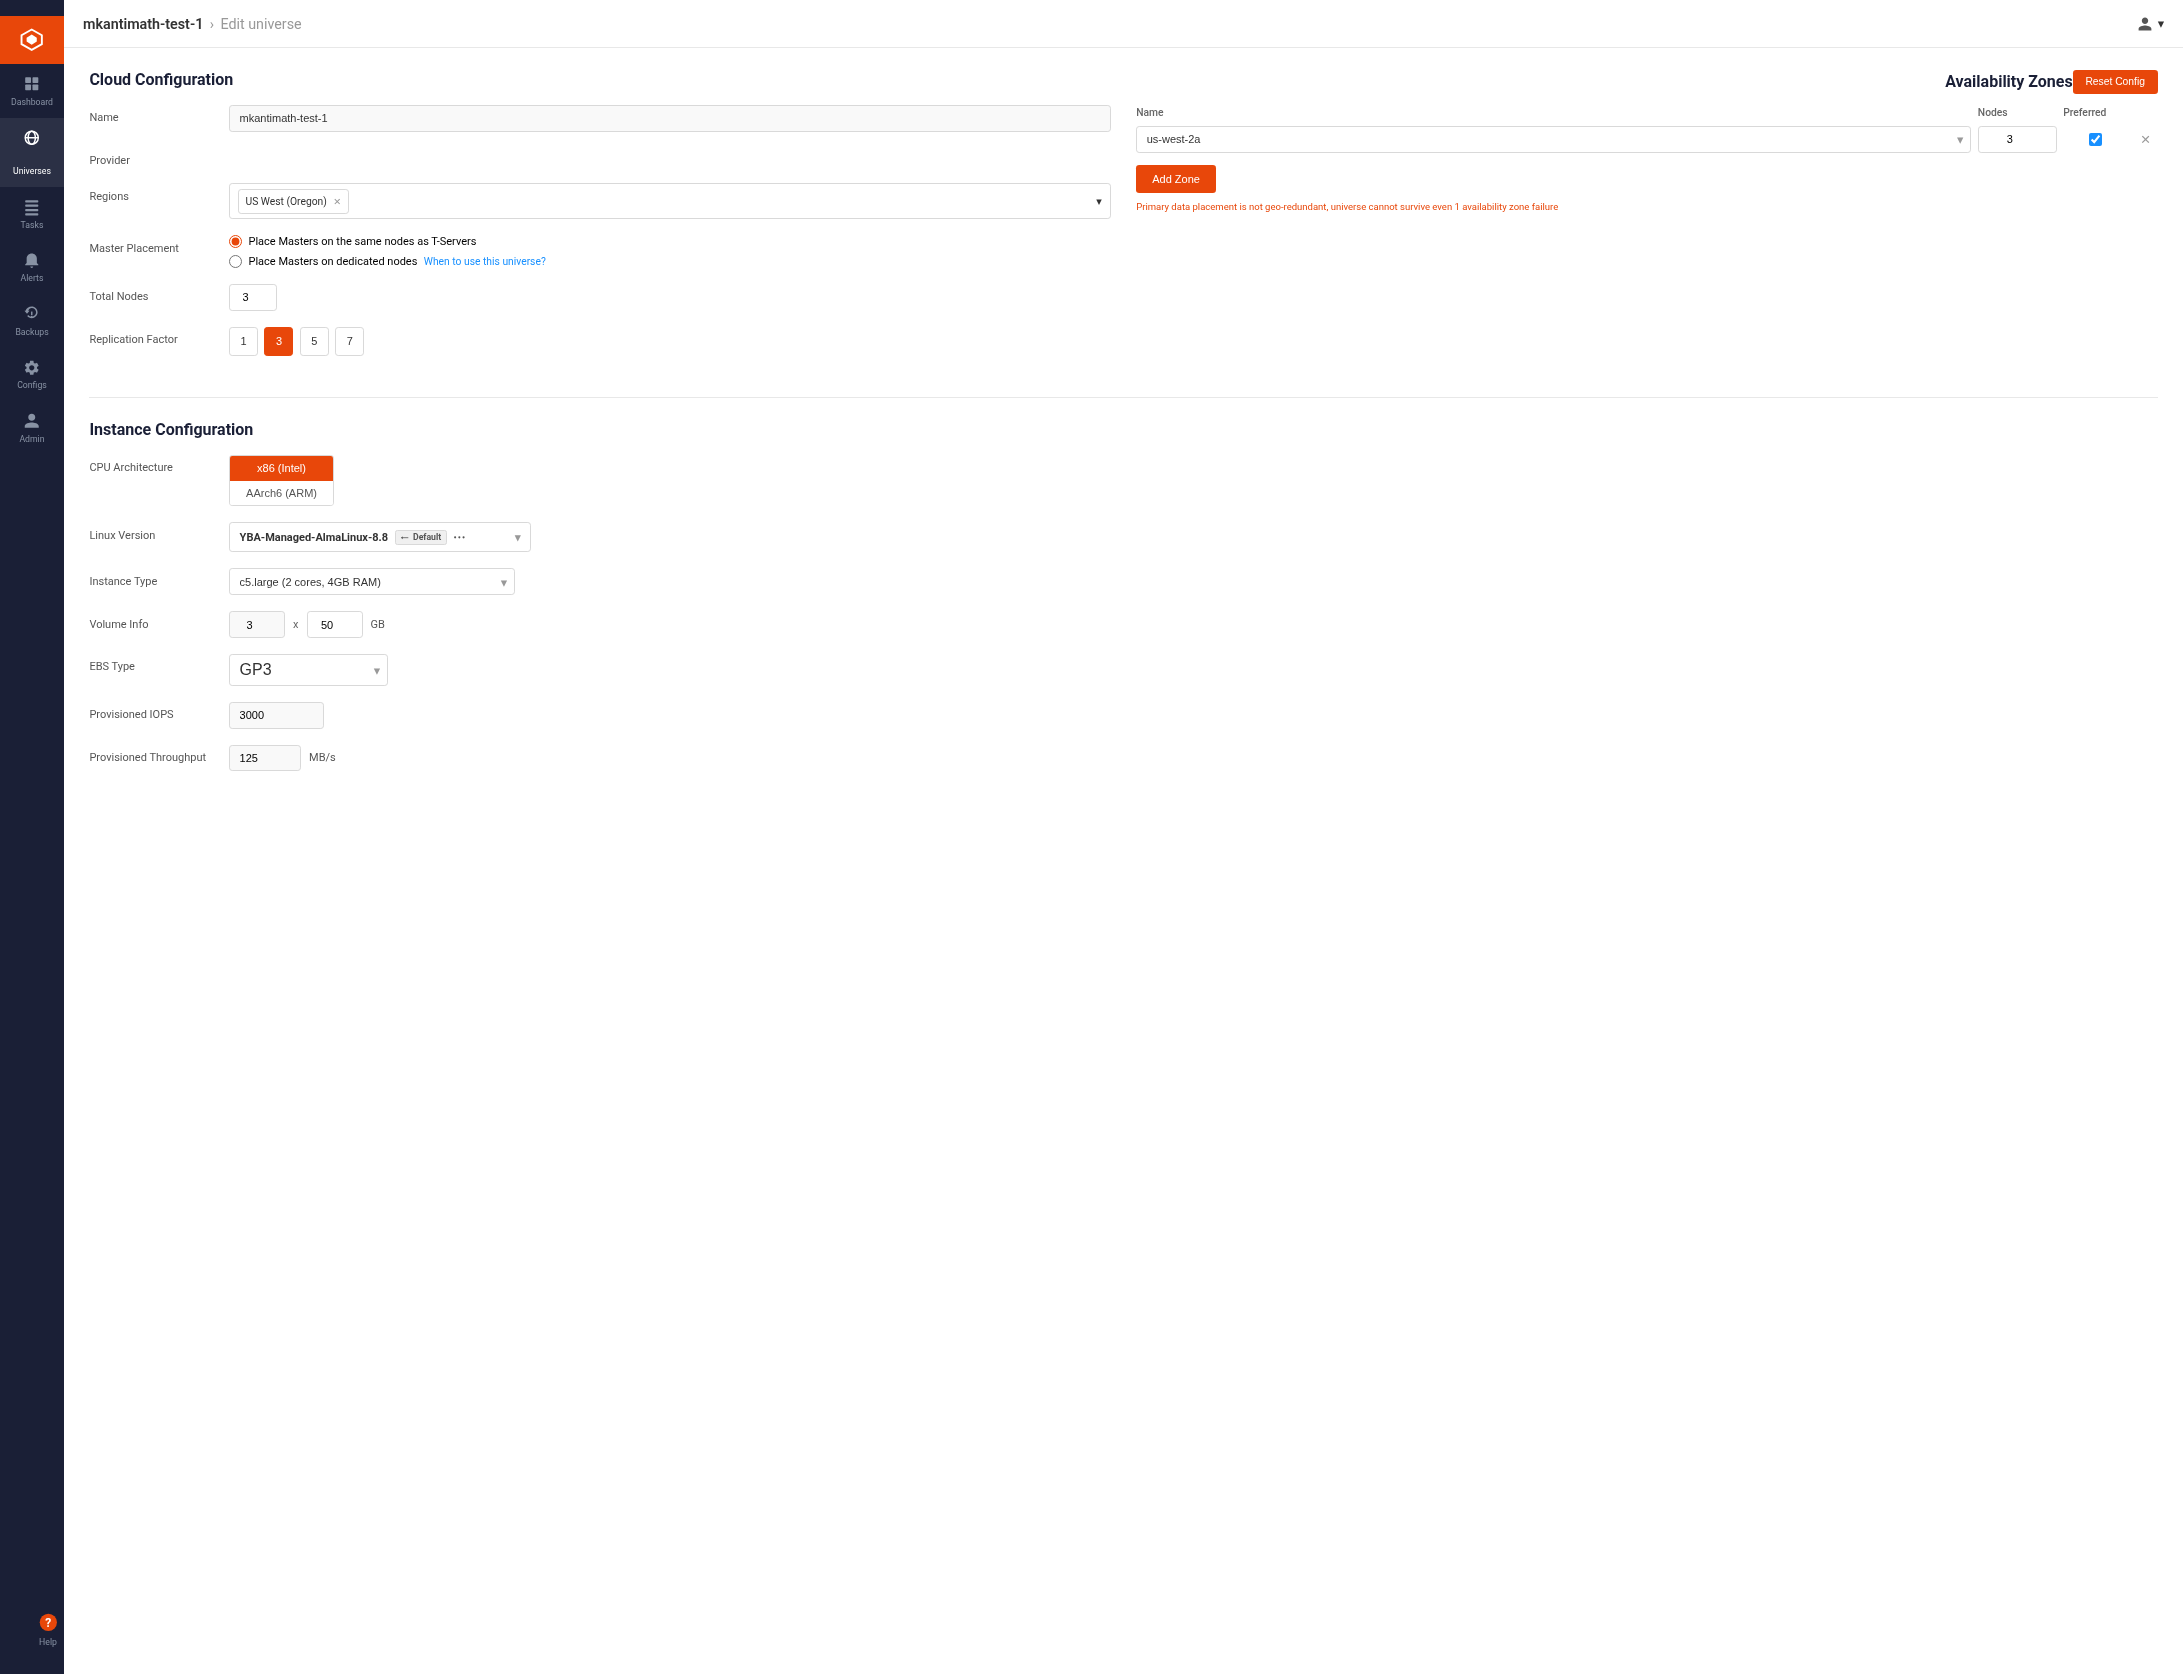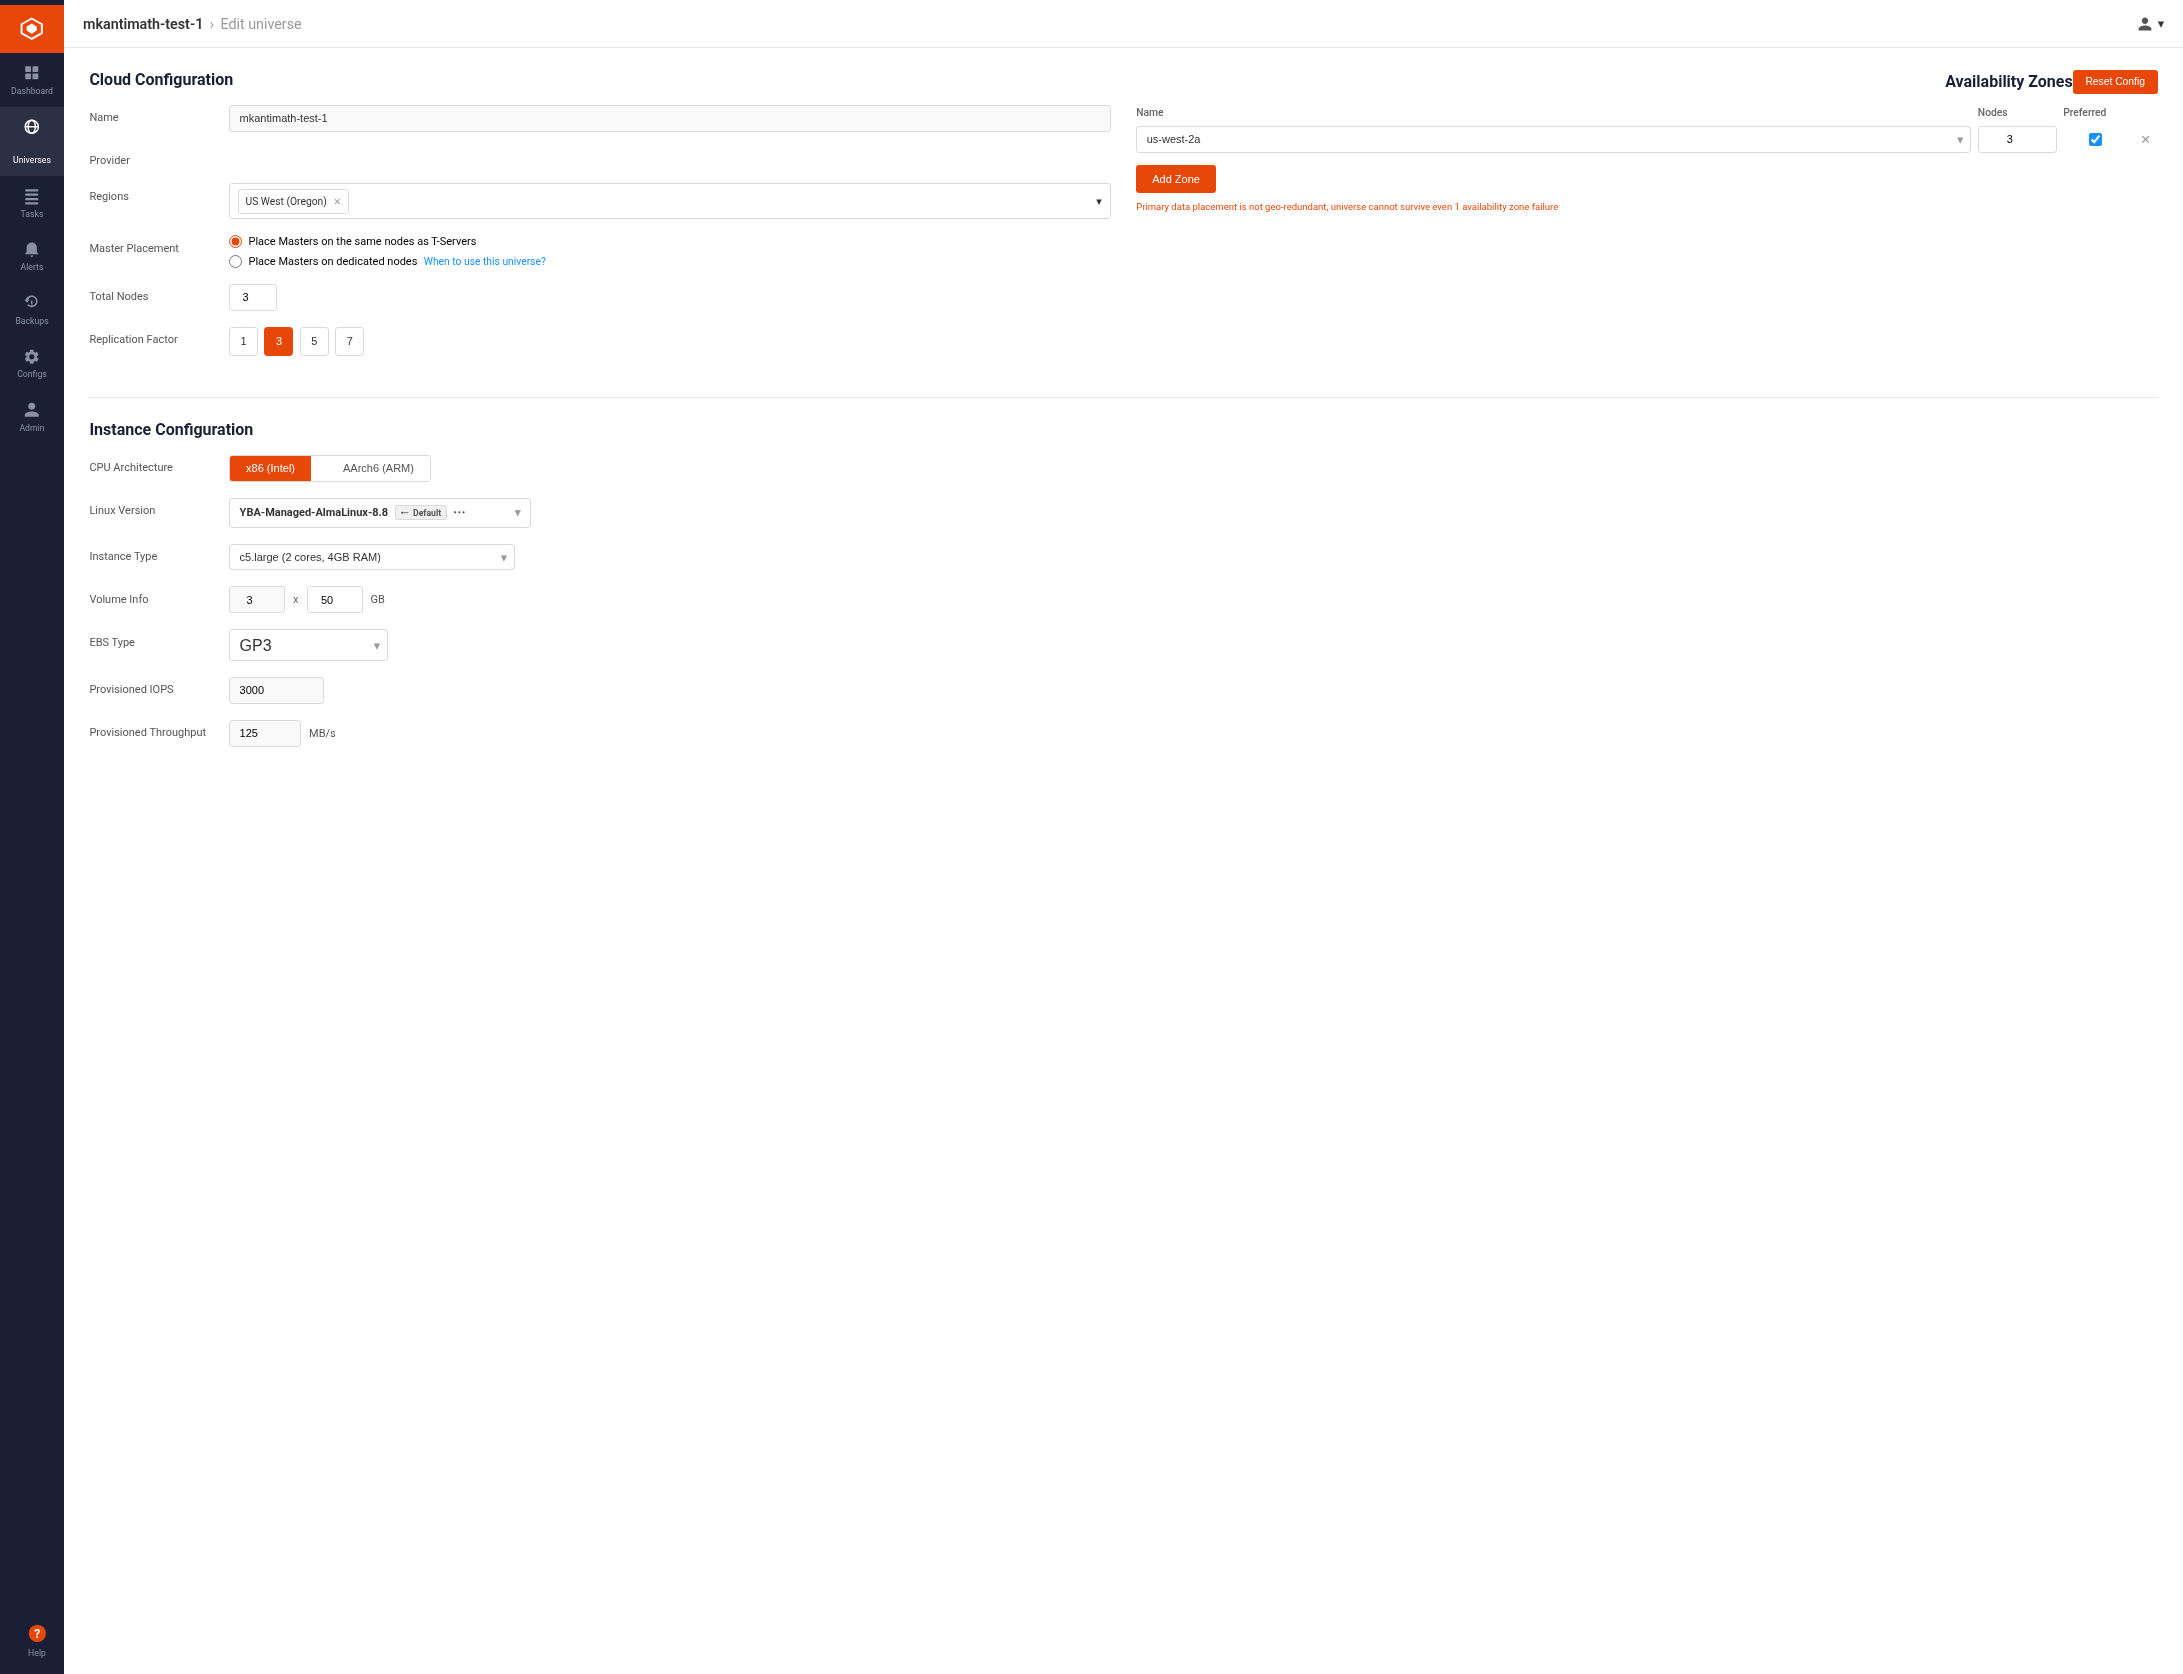--- a/index.html
+++ b/index.html
@@ -5,21 +5,21 @@
     * { box-sizing: border-box; margin: 0; padding: 0; }
     body { font-family: -apple-system, BlinkMacSystemFont, 'Segoe UI', Roboto, sans-serif; background: #f5f5f5; display: flex; height: 100vh; overflow: hidden; }
 
     
     .sidebar {
       width: 64px;
       background: #1a1f36;
       display: flex;
       flex-direction: column;
       align-items: center;
-      padding: 5px;
+      padding: 16px;
       flex-shrink: 0;
       height: 100vh;
       overflow-y: auto;
     }
     .sidebar-logo {
       width: 64px;
       height: 48px;
       display: flex;
       align-items: center;
       justify-content: center;
@@ -351,25 +351,26 @@
       border-top: 0.8px solid #e8e8e8;
       margin: 22px 0;
     }
 
     
     .instance-section { }
 
     
     .arch-tabs {
       display: flex;
-      gap: 16px;
+      gap: 0;
       border: 0.8px solid #d9d9d9;
       border-radius: 3.2px;
       overflow: hidden;
       width: fit-content;
+      flex-direction: column;
     }
     .arch-tab {
       padding: 6.4px 16px;
       font-size: 11px;
       cursor: pointer;
       background: #fff;
       color: #555;
       border: none;
       outline: none;
     }

